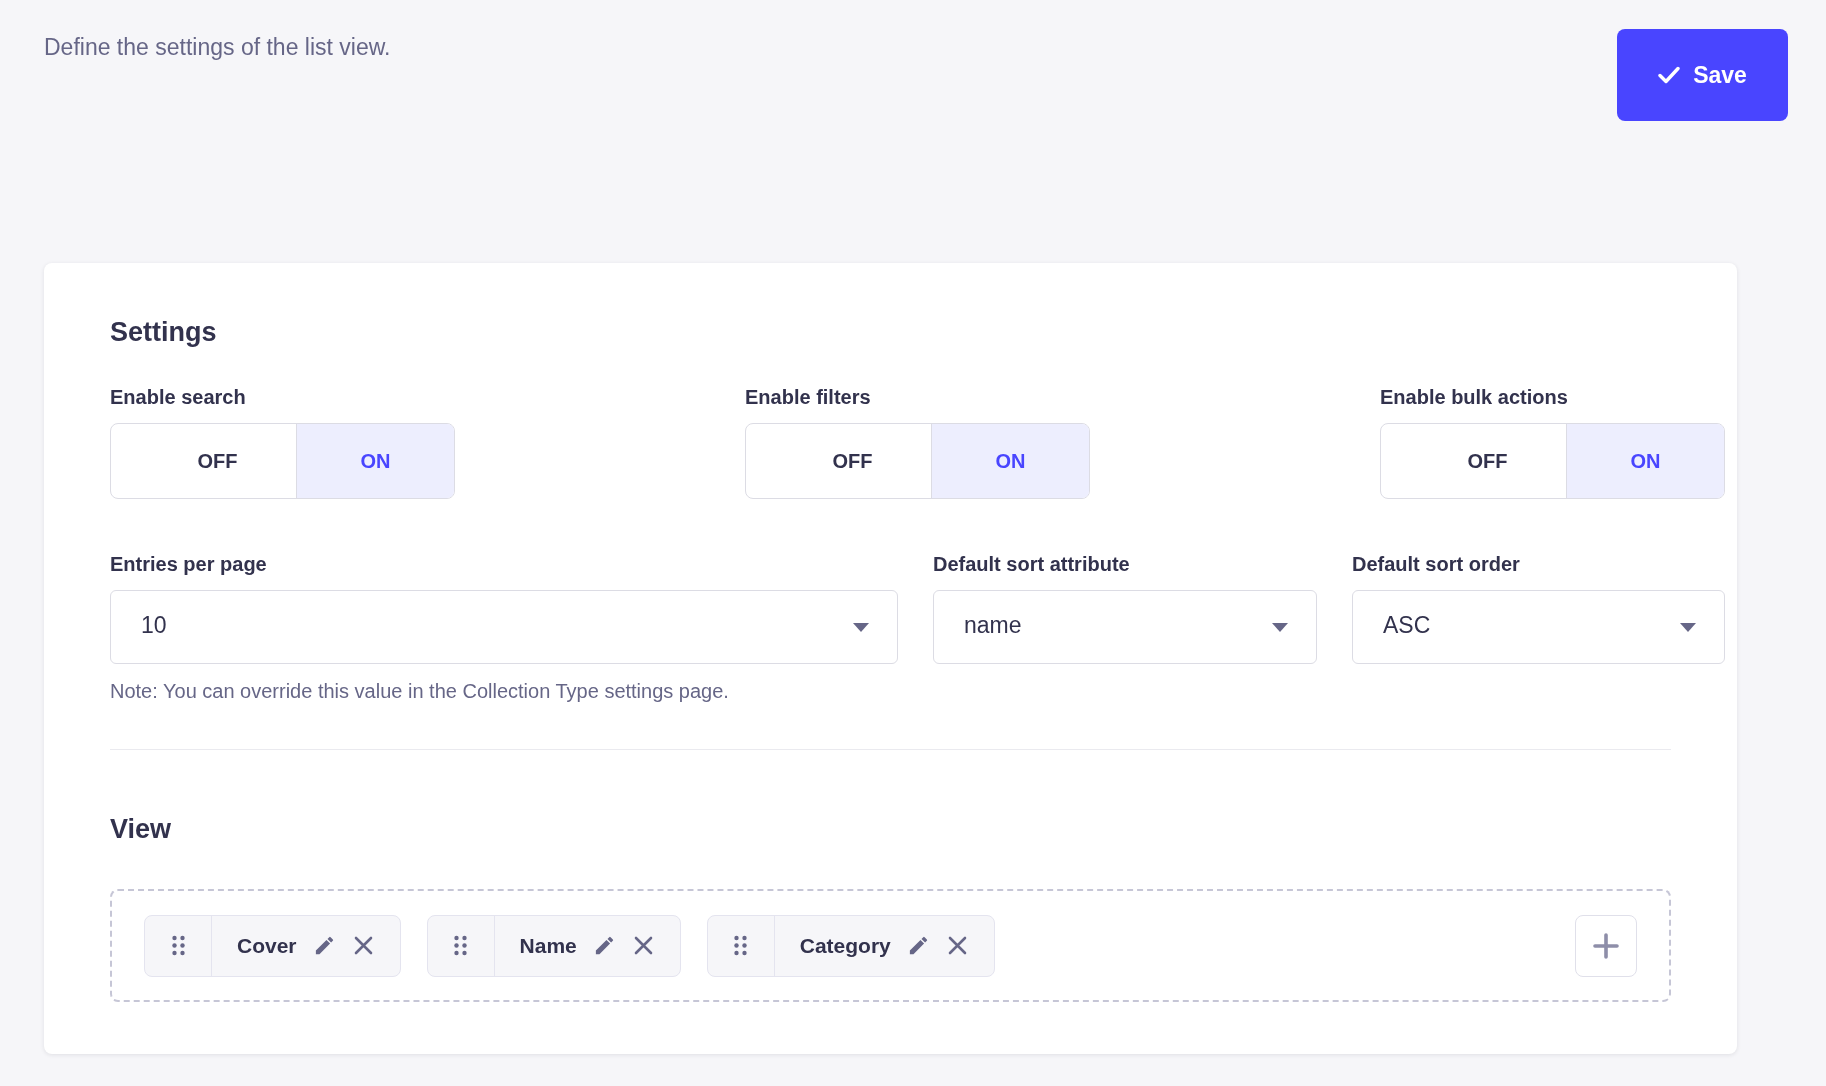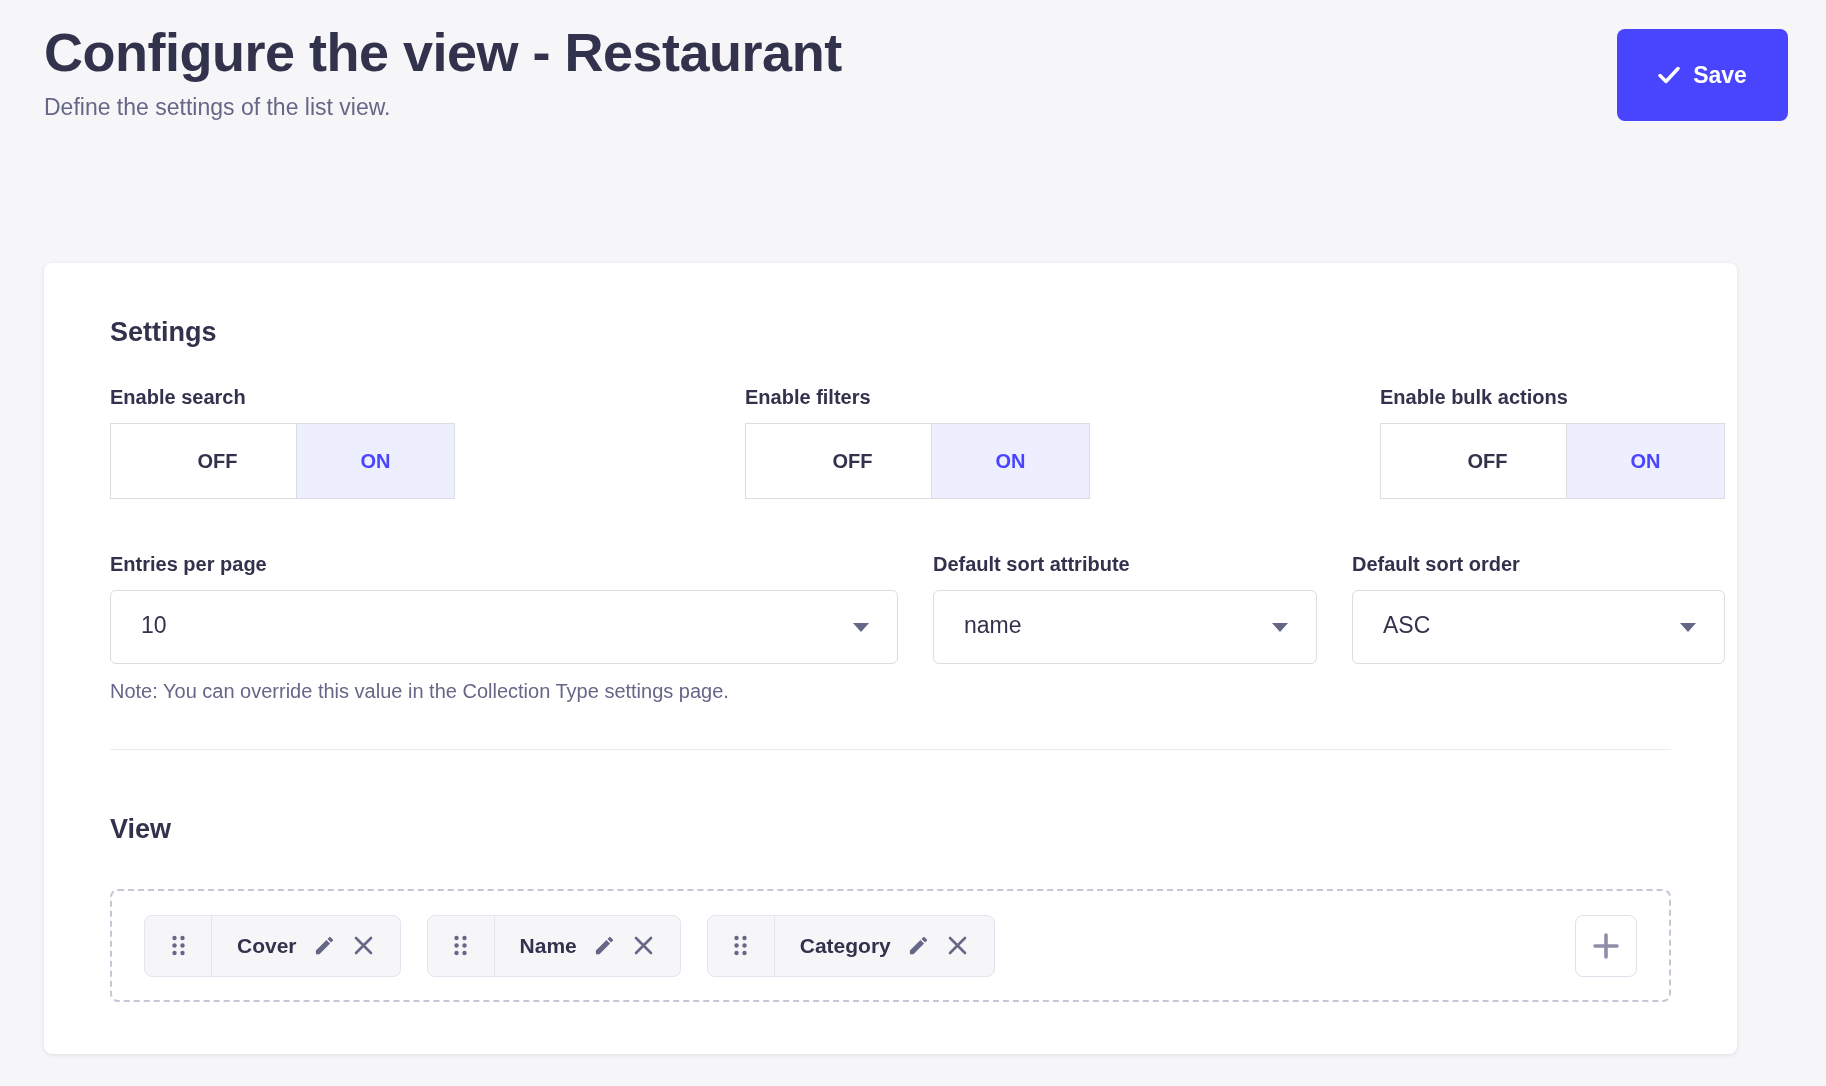--- a/index.html
+++ b/index.html
@@ -75,21 +75,21 @@
     display: block;
     font-size: 20px;
     font-weight: bold;
     color: #32324d;
     margin-bottom: 14px;
   }
   .toggle {
     height: 76px;
     background: #ffffff;
     border: 1px solid #dcdce4;
-    border-radius: 0;
+    border-radius: 8px;
     display: flex;
     overflow: hidden;
     padding-left: 28px;
   }
   .toggle .opt {
     flex: 1;
     display: flex;
     align-items: center;
     justify-content: center;
     font-size: 20px;
@@ -202,21 +202,20 @@
     display: flex;
     align-items: center;
     justify-content: center;
     cursor: pointer;
   }
 </style>
 </head>
 <body>
 
 <div class="header">
-  <h1 class="page-title">Configure the view - Restaurant</h1>
   <div class="page-subtitle">Define the settings of the list view.</div>
 </div>
 
 <button class="save-btn">
   <span style="display:flex;">
     <svg width="22" height="18" viewBox="0 0 22 18" fill="none">
       <path d="M2 9.5 L8 15.5 L20 2.5" stroke="#ffffff" stroke-width="3.4" stroke-linecap="round" stroke-linejoin="round"></path>
     </svg>
   </span>
   <span>Save</span>

